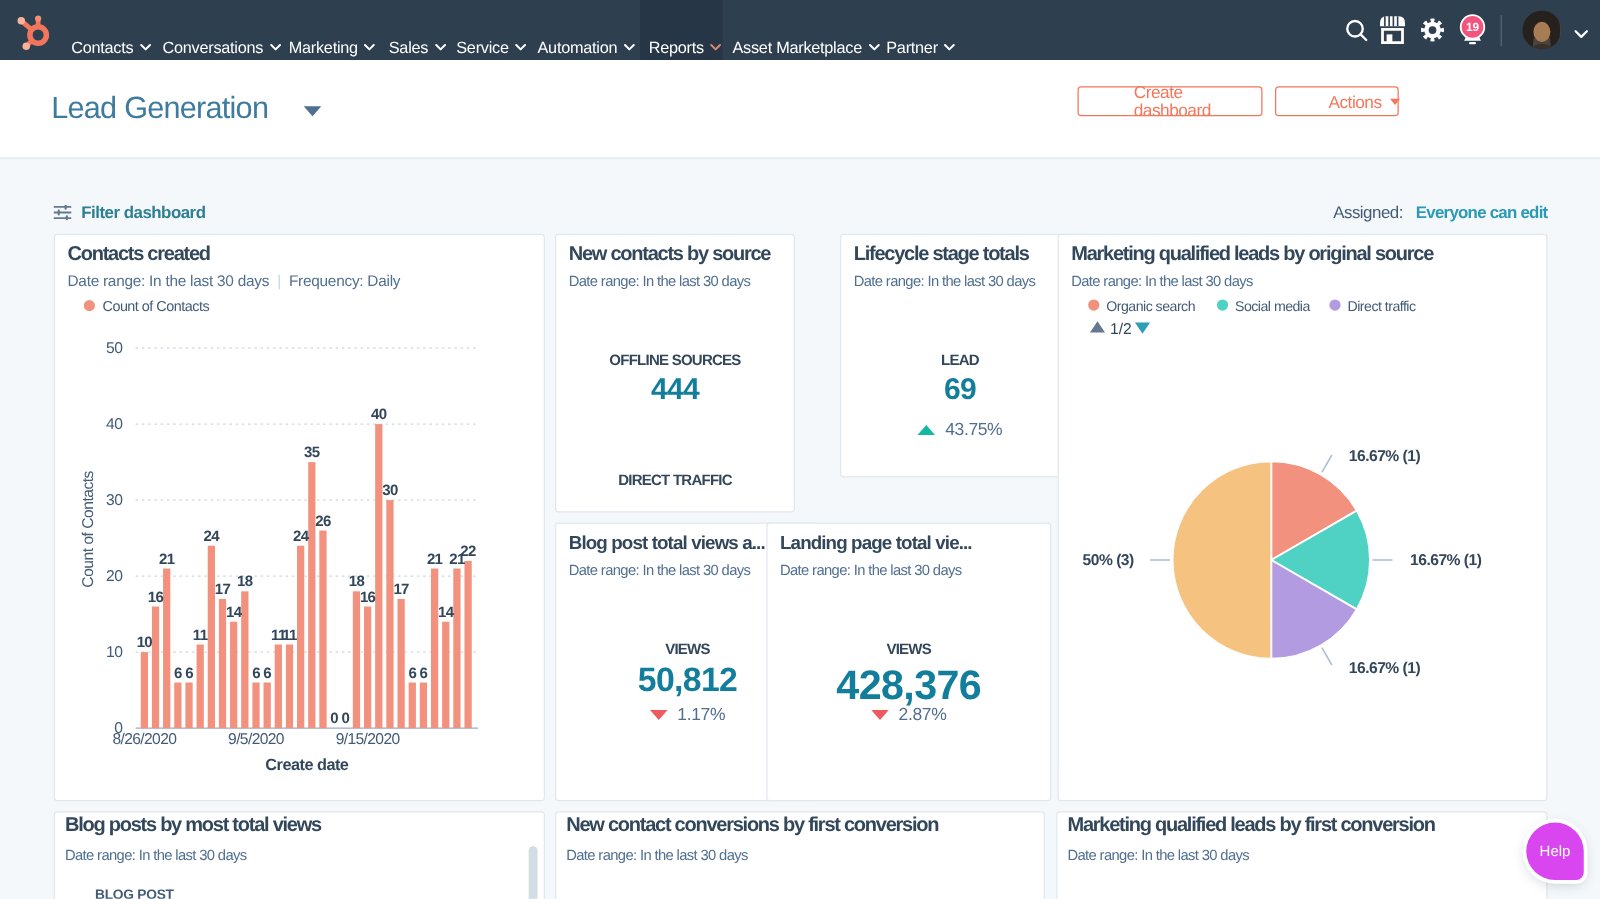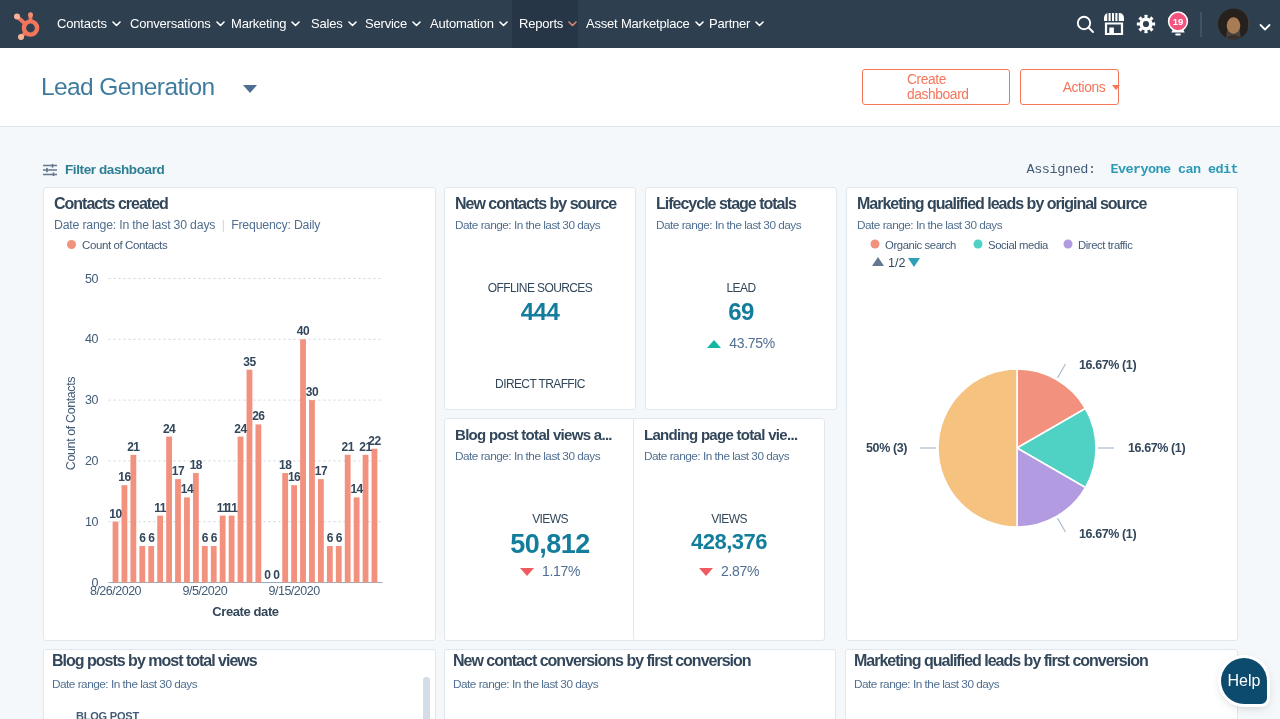--- a/index.html
+++ b/index.html
@@ -1,39 +1,39 @@
 <!DOCTYPE html>
 <html><head><meta charset="utf-8">
 <style>
 * { margin:0; padding:0; box-sizing:border-box; }
 html,body { width:1280px; height:719px; overflow:hidden; font-family:"Liberation Sans", sans-serif; background:#f5f8fa; }
 #page { position:relative; width:1280px; height:719px; }
 #nav { position:absolute; left:0; top:0; width:1280px; height:48px; background:#2e3f50; }
-.nitem { position:absolute; top:0; height:44px; line-height:48px; color:#ffffff; font-size:13px; letter-spacing:-0.2px; white-space:nowrap; }
+.nitem { position:absolute; top:14px; height:44px; line-height:48px; color:#ffffff; font-size:13px; letter-spacing:-0.2px; white-space:nowrap; }
 .chev { margin-left:5px; vertical-align:1px; }
 .nactive { position:absolute; left:512px; top:0; width:66px; height:48px; background:#263646; }
 #hdr { position:absolute; left:0; top:48px; width:1280px; height:79px; background:#ffffff; border-bottom:1px solid #dde5ec; }
 #title { position:absolute; left:41px; top:25px; font-size:24.5px; color:#3e7b9e; letter-spacing:-0.6px; }
 #tcaret { position:absolute; left:243px; top:37px; width:0; height:0; border-left:7px solid transparent; border-right:7px solid transparent; border-top:8px solid #506e91; }
-.btn { position:absolute; top:21px; height:36px; border-radius:3px; font-size:13.8px; display:flex; align-items:center; justify-content:center; letter-spacing:-0.4px;padding-left:44px; }
+.btn { position:absolute; top:21px; height:24px; border-radius:3px; font-size:13.8px; display:flex; align-items:center; justify-content:center; letter-spacing:-0.4px;padding-left:44px; }
 .btn-o { background:#ffffff; border:1px solid #f4765b; color:#f4765b; }
 .btn-s { background:#f4765b; color:#ffffff; }
 .acaret { width:0; height:0; border-left:4.5px solid transparent; border-right:4.5px solid transparent; border-top:5px solid #f4765b; margin-left:7px; }
 #filterrow { position:absolute; left:65px; top:162px; font-size:13.5px; font-weight:bold; color:#2d7f94; letter-spacing:-0.4px; }
-#assigned { position:absolute; top:162px; right:42px; font-size:13.5px; color:#425b76; letter-spacing:-0.4px;font-family:Liberation Mono, monospace; }
+#assigned { position:absolute; top:162px; right:42px; font-size:13.5px; color:#425b76; letter-spacing:-0.4px; }
 #assigned b { color:#2b9ab5; font-weight:bold; letter-spacing:-0.6px; margin-left:7px; }
 .card { position:absolute; background:#ffffff; border:1px solid #e0e7ee; border-radius:3px; }
 .ct { position:absolute; left:10px; top:7px; font-size:16px; font-weight:bold; color:#33475b; letter-spacing:-1px; white-space:nowrap; }
 .cs { position:absolute; left:10px; top:30px; font-size:11.8px; color:#516f90; letter-spacing:-0.5px; white-space:nowrap; }
-.mlabel { position:absolute; left:0; width:100%; text-align:center; font-size:12px; font-weight:normal; color:#33475b; letter-spacing:-0.6px; }
+.mlabel { position:absolute; left:0; width:100%; text-align:center; font-size:12px; font-weight:bold; color:#33475b; letter-spacing:-0.6px; }
 .mnum { position:absolute; left:0; width:100%; text-align:center; font-size:24px; font-weight:bold; color:#137e9c; letter-spacing:-0.5px; }
 .mdelta { position:absolute; left:0; width:100%; text-align:center; font-size:14px; color:#506e91; letter-spacing:-0.3px; }
 .tri-up { display:inline-block; width:0; height:0; border-left:7px solid transparent; border-right:7px solid transparent; border-bottom:8px solid #12b8a2; margin-right:8px; }
 .tri-dn { display:inline-block; width:0; height:0; border-left:7px solid transparent; border-right:7px solid transparent; border-top:8px solid #ef5a61; margin-right:8px; }
-#help { position:absolute; left:1221px; top:658px; width:46px; height:46px; background:#0c4a6e; border-radius:50% 50% 6px 50%; box-shadow:0 0 0 3px #ffffff, 0 3px 10px rgba(45,62,80,0.25); color:#ffffff; font-size:16px; display:flex; align-items:center; justify-content:center; }
+#help { position:absolute; left:1221px; top:658px; width:46px; height:46px; background:#d946ef; border-radius:50% 50% 6px 50%; box-shadow:0 0 0 3px #ffffff, 0 3px 10px rgba(45,62,80,0.25); color:#ffffff; font-size:12px; display:flex; align-items:center; justify-content:center; }
 </style></head>
 <body>
 <div id="page">
 <div id="nav">
       <svg width="1280" height="48" viewBox="0 0 1280 48" style="position:absolute;left:0;top:0">
 
 <g>
 <circle cx="30.5" cy="28" r="6.6" fill="none" stroke="#f2765c" stroke-width="4.4"></circle>
 <rect x="28.6" y="14.5" width="3.8" height="8" rx="1.9" fill="#f2765c"></rect>
 <circle cx="30.5" cy="14.8" r="2.5" fill="#f58e70"></circle>
@@ -224,21 +224,21 @@
 </div>
 
 <div class="card" style="left:444px;top:187px;width:192px;height:223px">
   <div class="ct">New contacts by source</div>
   <div class="cs">Date range: In the last 30 days</div>
   <div class="mlabel" style="top:93px">OFFLINE SOURCES</div>
   <div class="mnum" style="top:110px">444</div>
   <div class="mlabel" style="top:189px">DIRECT TRAFFIC</div>
 </div>
 
-<div class="card" style="left:645px;top:187px;width:192px;height:223px">
+<div class="card" style="left:672px;top:187px;width:192px;height:195px">
   <div class="ct">Lifecycle stage totals</div>
   <div class="cs">Date range: In the last 30 days</div>
   <div class="mlabel" style="top:93px">LEAD</div>
   <div class="mnum" style="top:110px">69</div>
   <div class="mdelta" style="top:147px"><span class="tri-up"></span>43.75%</div>
 </div>
 
 <div class="card" style="left:846px;top:187px;width:392px;height:454px">
   <svg width="392" height="454" viewBox="0 0 392 454" style="position:absolute;left:0;top:0">
 <path d="M170,260 L170.00,181.00 A79,79 0 0 1 238.42,220.50 Z" fill="#f2917d" stroke="#ffffff" stroke-width="1.5"></path>
@@ -268,25 +268,25 @@
 </div>
 
 <div class="card" style="left:444px;top:418px;width:212px;height:223px">
   <div class="ct" style="font-size:15px;letter-spacing:-0.7px">Blog post total views a...</div>
   <div class="cs">Date range: In the last 30 days</div>
   <div class="mlabel" style="top:93px">VIEWS</div>
   <div class="mnum" style="top:110px;font-size:27px">50,812</div>
   <div class="mdelta" style="top:144px"><span class="tri-dn"></span>1.17%</div>
 </div>
 
-<div class="card" style="left:633px;top:418px;width:192px;height:223px">
+<div class="card" style="left:613px;top:418px;width:228px;height:223px">
   <div class="ct" style="font-size:15px;letter-spacing:-0.7px">Landing page total vie...</div>
   <div class="cs">Date range: In the last 30 days</div>
   <div class="mlabel" style="top:93px">VIEWS</div>
-  <div class="mnum" style="top:110px;font-size:22px">428,376</div>
+  <div class="mnum" style="top:110px;font-size:33px">428,376</div>
   <div class="mdelta" style="top:144px"><span class="tri-dn"></span>2.87%</div>
 </div>
 
 <div class="card" style="left:43px;top:649px;width:393px;height:240px">
   <div class="ct" style="top:2px;left:8px">Blog posts by most total views</div>
   <div class="cs" style="top:27px;left:8px">Date range: In the last 30 days</div>
   <div style="position:absolute;left:32px;top:60px;font-size:11px;font-weight:bold;color:#425b76;letter-spacing:-0.2px">BLOG POST</div>
   <div style="position:absolute;left:379px;top:27px;width:7px;height:200px;background:#f1f4f8;border-radius:4px"></div>
   <div style="position:absolute;left:379px;top:27px;width:7px;height:45px;background:#d4dde6;border-radius:4px"></div>
 </div>

